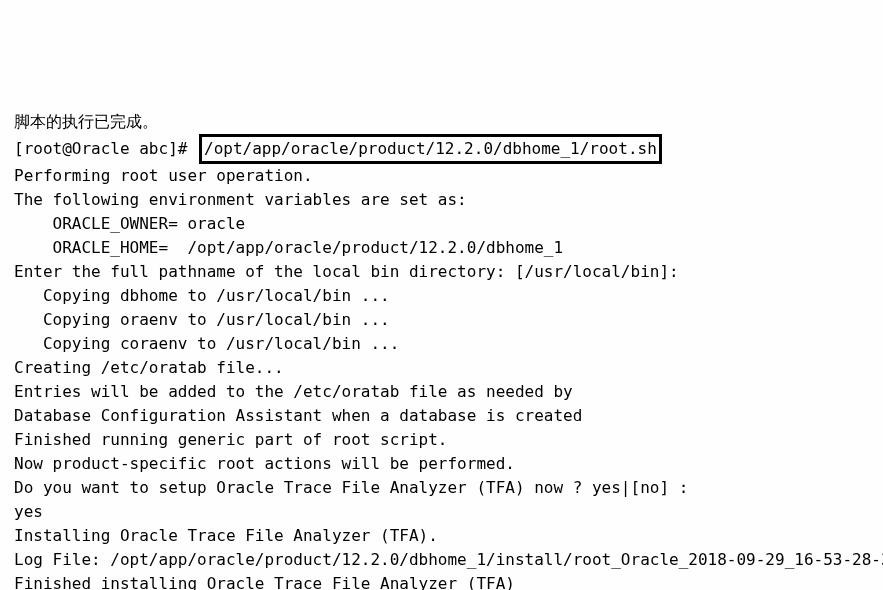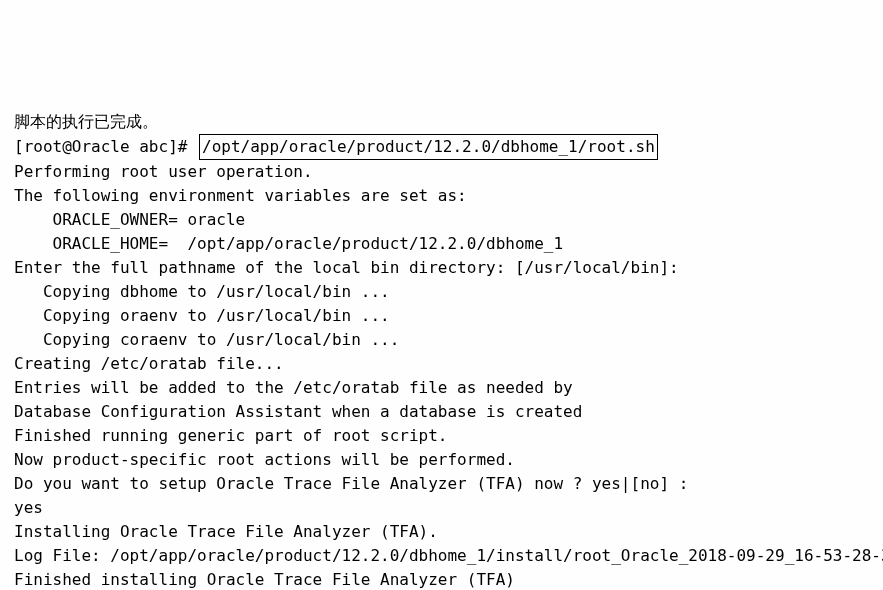--- a/index.html
+++ b/index.html
@@ -10,21 +10,21 @@
       line-height: 1.5;
       background: #fefefe;
       color: #000;
       white-space: pre;
       width: 883px;
       box-sizing: border-box;
     }
     .line { white-space: pre; }
     .highlight-box {
       display: inline-block;
-      border: 1px solid #000000;
+      border: 3px solid #000000;
       padding: 0 2px;
       margin-left: 2px;
     }
   </style>
 </head>
 <body>
 
 
 
 <div class="line">脚本的执行已完成。</div><div class="line"><span>[root@Oracle abc]# </span><span class="highlight-box">/opt/app/oracle/product/12.2.0/dbhome_1/root.sh</span></div><div class="line">Performing root user operation.</div><div class="line"></div><div class="line">The following environment variables are set as:</div><div class="line">    ORACLE_OWNER= oracle</div><div class="line">    ORACLE_HOME=  /opt/app/oracle/product/12.2.0/dbhome_1</div><div class="line"></div><div class="line">Enter the full pathname of the local bin directory: [/usr/local/bin]:</div><div class="line">   Copying dbhome to /usr/local/bin ...</div><div class="line">   Copying oraenv to /usr/local/bin ...</div><div class="line">   Copying coraenv to /usr/local/bin ...</div><div class="line"></div><div class="line"></div><div class="line">Creating /etc/oratab file...</div><div class="line">Entries will be added to the /etc/oratab file as needed by</div><div class="line">Database Configuration Assistant when a database is created</div><div class="line">Finished running generic part of root script.</div><div class="line">Now product-specific root actions will be performed.</div><div class="line">Do you want to setup Oracle Trace File Analyzer (TFA) now ? yes|[no] :</div><div class="line">yes</div><div class="line">Installing Oracle Trace File Analyzer (TFA).</div><div class="line">Log File: /opt/app/oracle/product/12.2.0/dbhome_1/install/root_Oracle_2018-09-29_16-53-28-342223427.log</div><div class="line">Finished installing Oracle Trace File Analyzer (TFA)</div>

